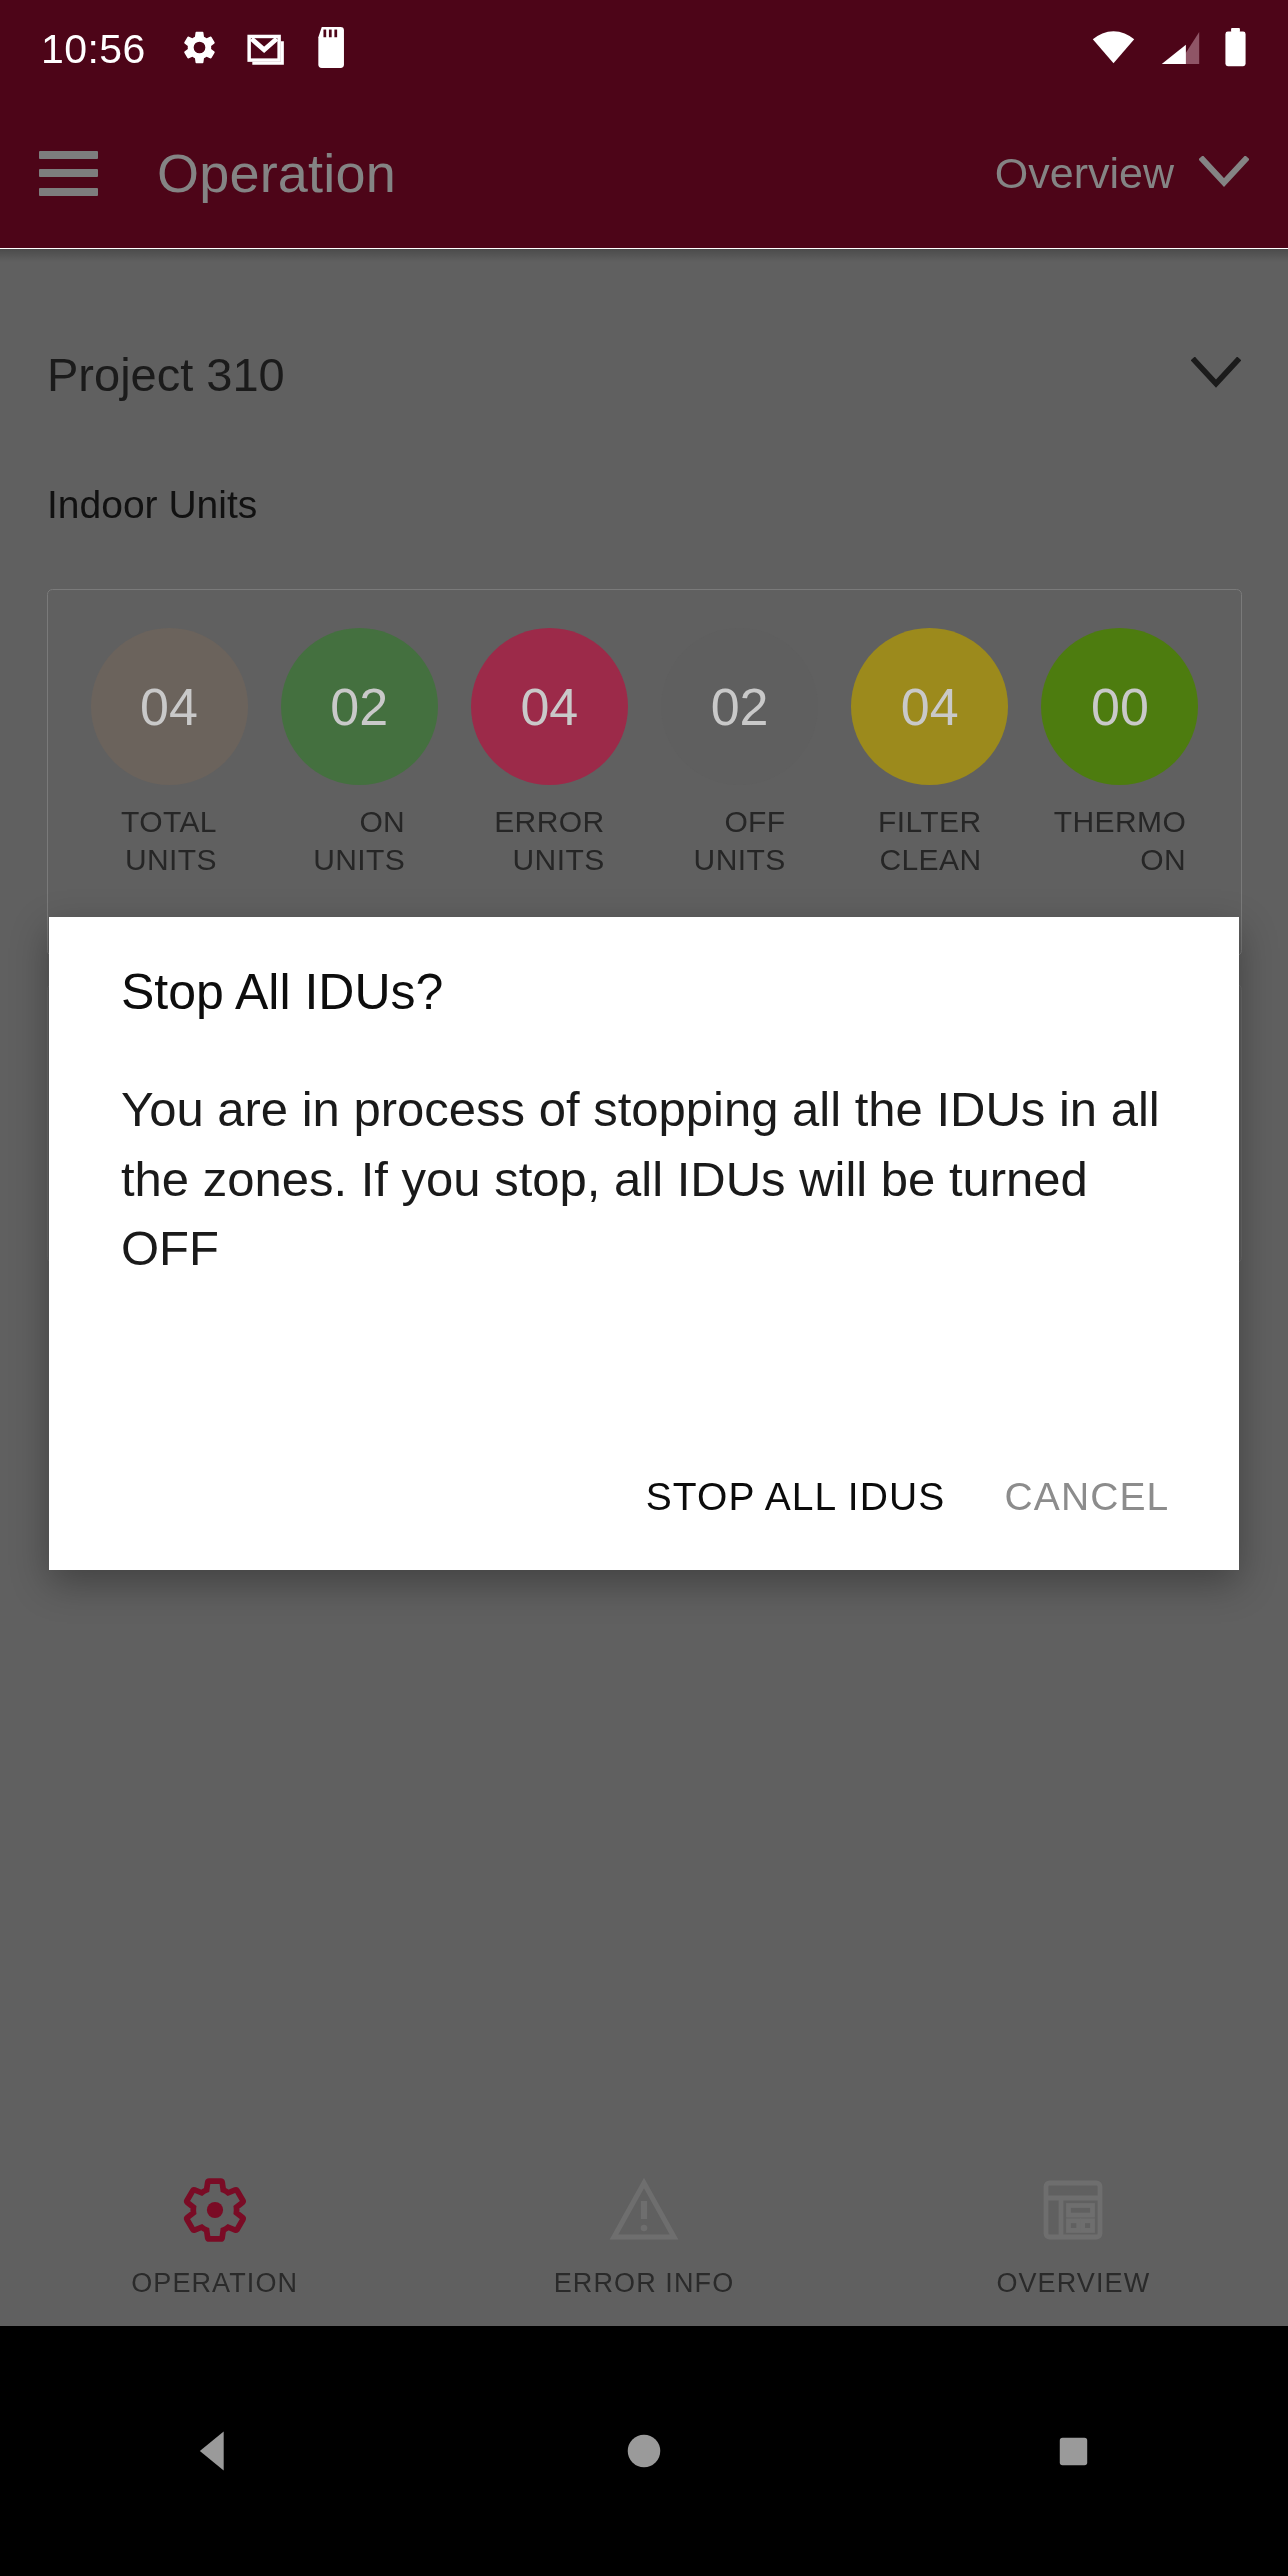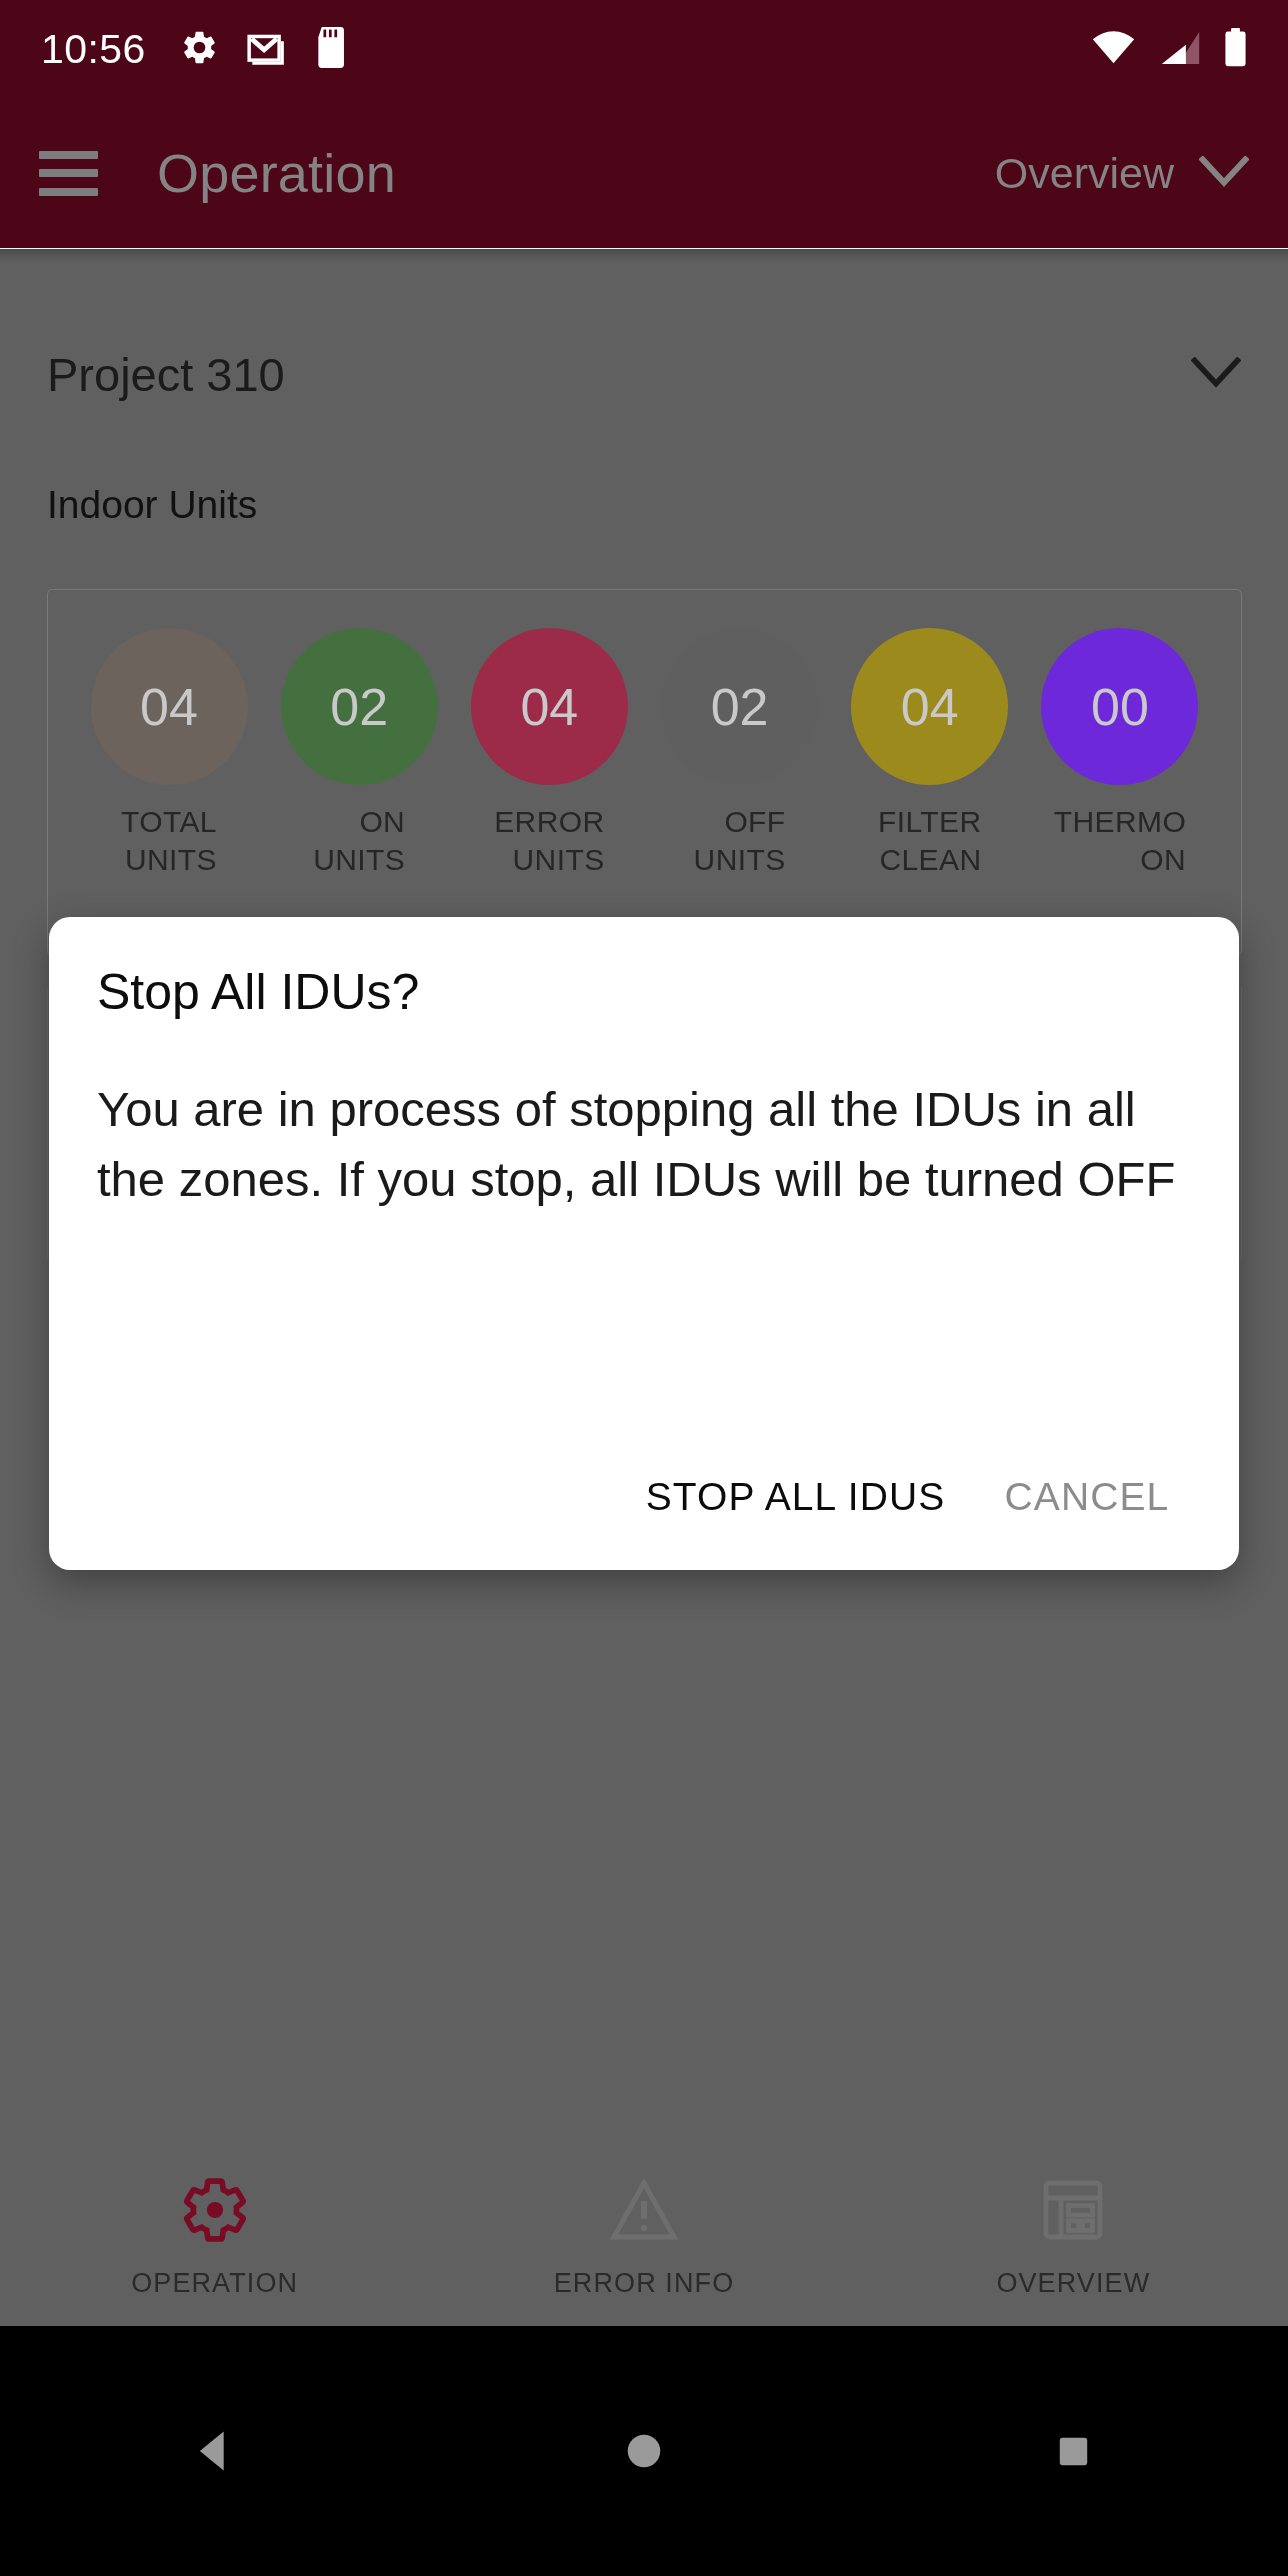--- a/index.html
+++ b/index.html
@@ -104,23 +104,23 @@
     position:absolute; bottom:0; left:0; width:1288px; height:179px;
     display:flex; align-items:center;
   }
   .nav-item { flex:1; display:flex; flex-direction:column; align-items:center;
     justify-content:center; gap:19.7px; }
   .nav-label { font-size:27px; color:#2a2a2a; letter-spacing:1.1px; }
 
   
   .dialog {
     position:absolute; left:49px; top:917px; width:1190px; height:653px;
-    background:#fff; border-radius:21px; z-index:10;
+    background:#fff; border-radius:0; z-index:10;
     box-shadow:0 12.5px 36px rgba(0,0,0,0.32);
-    padding:48px 50px 0 48px; display:flex; flex-direction:column;
+    padding:48px 50px 0 72px; display:flex; flex-direction:column;
   }
   .dlg-title { font-size:50px; color:#0d0d0d; font-weight:400; line-height:1.1; }
   .dlg-body {
     margin-top:55px; font-size:49px; color:#1a1a1a; line-height:1.42;
     font-weight:400; max-width:1100px;
   }
   .dlg-actions {
     margin-top:auto; margin-bottom:39px;
     display:flex; justify-content:flex-end; align-items:center; gap:19.7px;
   }
@@ -252,21 +252,21 @@
         </div>
       </div>
       <div class="stat-item">
         <div class="stat-bubble" style="background:#9c8a1c">04</div>
         <div class="stat-label">
           <span>FILTER</span><br>
           <span>CLEAN</span>
         </div>
       </div>
       <div class="stat-item">
-        <div class="stat-bubble" style="background:#6d28d9">00</div>
+        <div class="stat-bubble" style="background:#4d7c0f">00</div>
         <div class="stat-label">
           <span>THERMO</span><br>
           <span>ON</span>
         </div>
       </div>
     </div>
 
     <div class="cards-row">
       <div class="sum-card">
         <div class="sum-num">03</div>

